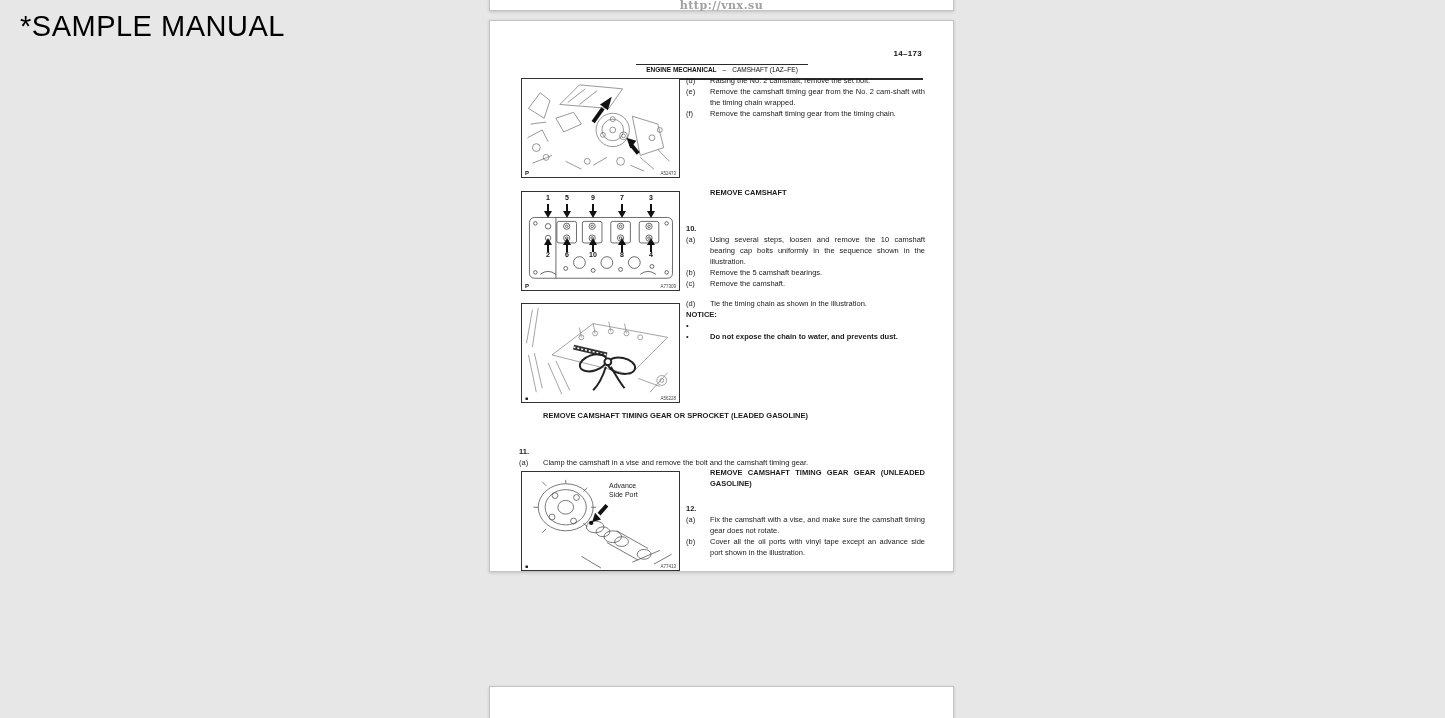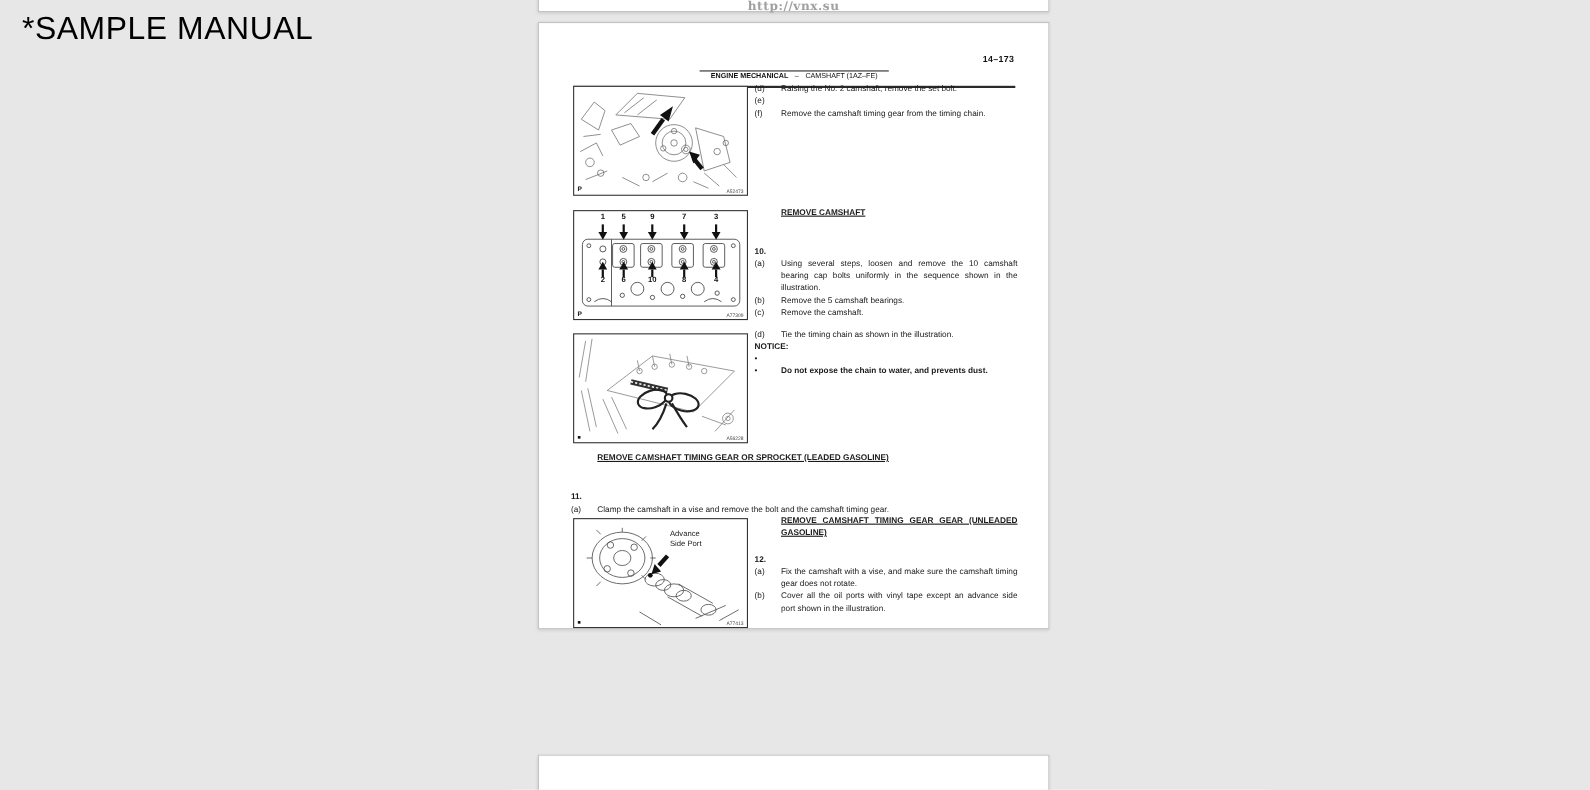--- a/index.html
+++ b/index.html
@@ -29,21 +29,21 @@
   .seq-arrow{position:absolute;width:10px;display:flex;flex-direction:column;align-items:center;}
   .stem{width:2.5px;height:7px;background:#111;}
   .head-down{width:0;height:0;border-left:4.5px solid transparent;border-right:4.5px solid transparent;border-top:7px solid #111;}
   .head-up{width:0;height:0;border-left:4.5px solid transparent;border-right:4.5px solid transparent;border-bottom:7px solid #111;}
   .block{position:absolute;font-size:7.5px;line-height:11px;color:#1b1b1b;}
   .li{display:flex;}
   .li .m{flex:0 0 24px;}
   .li .t{flex:1;text-align:justify;}
   .li.bold .t{font-weight:bold;}
   .head-row .m{font-weight:bold;margin-top:36px;}
-  .head-row .t{font-weight:bold;text-decoration:underline;}
+  .head-row .t{font-weight:bold;}
   .notice-label{font-weight:bold;}
 </style>
 </head>
 <body>
 
 <div class="canvas">
 
   <div class="overlay-title">*SAMPLE MANUAL</div>
 
   <div class="sheet prev">
@@ -283,20 +283,21 @@
     </div>
 
     <div class="block" style="left:196px;top:54px;width:239px;">
       <div>
           <div class="li">
             <span class="m">(d)</span>
             <span class="t">Raising the No. 2 camshaft, remove the set bolt.</span>
           </div>
           <div class="li">
             <span class="m">(e)</span>
+            <span class="t">Remove the camshaft timing gear from the No. 2 cam-shaft with the timing chain wrapped.</span>
           </div>
           <div class="li">
             <span class="m">(f)</span>
             <span class="t">Remove the camshaft timing gear from the timing chain.</span>
           </div>
         </div>
     </div>
 
     <div class="block" style="left:196px;top:166px;width:239px;">
       <div class="li head-row">

